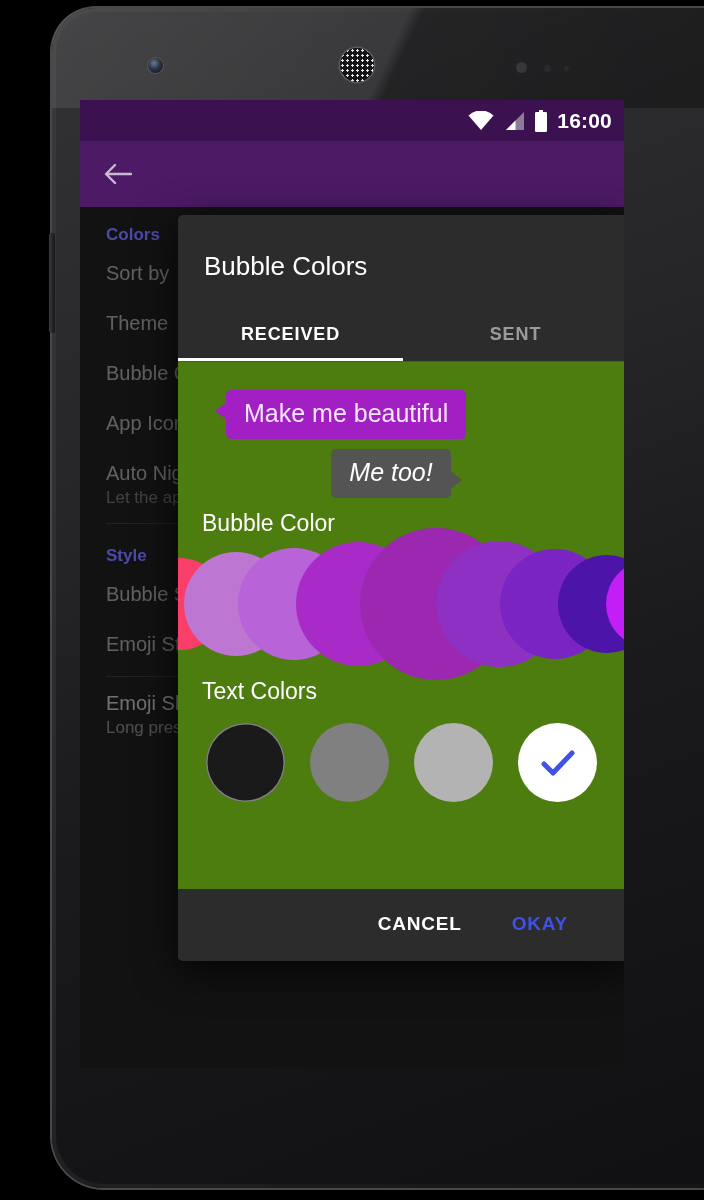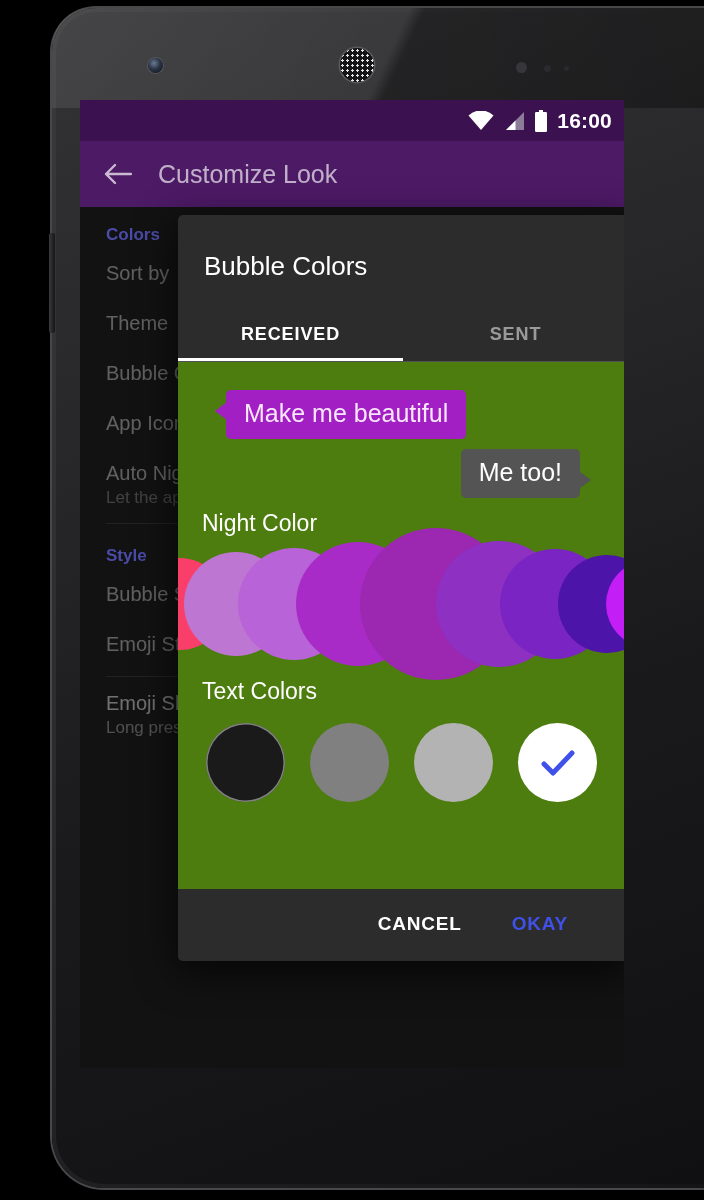--- a/index.html
+++ b/index.html
@@ -132,21 +132,21 @@
   .bubble { position: relative; display:inline-block; padding: 9px 18px 11px; font-size: 25px; }
   #bubble-received {
     background: #a21fc4; color: #f8e7fb; border-radius: 5px;
     margin-left: 24px;
   }
   #bubble-received::before {
     content:""; position:absolute; left:-11px; top: 12px;
     border-width: 9px 12px 9px 0; border-style: solid;
     border-color: transparent #a21fc4 transparent transparent;
   }
-  #sent-wrap { text-align: right; margin-top: 10px; padding-right: 24px; }
+  #sent-wrap { text-align: center; margin-top: 10px; padding-right: 24px; font-style: italic; }
   #bubble-sent {
     background: #545454; color: #fff; border-radius: 5px;
   }
   #bubble-sent::after {
     content:""; position:absolute; right:-11px; top: 22px;
     border-width: 9px 0 9px 12px; border-style: solid;
     border-color: transparent transparent transparent #545454;
   }
 
   .section-label { color:#fff; font-size: 23px; padding: 0 24px; }
@@ -203,21 +203,20 @@
         <rect x="5" y="0" width="4" height="2.5" fill="#fff"></rect>
         <rect x="1" y="2" width="12" height="20" rx="1.2" fill="#fff"></rect>
       </svg>
       <span id="sb-clock">16:00</span>
     </div>
 
     <div id="appbar" style="background: rgb(77, 26, 102);">
       <svg width="28" height="24" viewBox="0 0 28 24">
         <path d="M27 12 H3 M11 3 L2 12 L11 21" stroke="rgba(255,255,255,.7)" stroke-width="2.4" fill="none" stroke-linecap="round" stroke-linejoin="round"></path>
       </svg>
-      <span id="appbar-title">Customize Look</span>
     </div>
 
     <div id="settings-list">
 
       <div class="sect-head">Colors</div>
 
       <div class="row">
         <div class="row-title">Sort by</div>
         <div class="row-acc" style="color:rgba(255,255,255,.33);font-size:20px;top:14px;">
           <span>Dark</span>
@@ -296,21 +295,21 @@
 
       <div id="dialog-body">
 
         <div id="preview">
           <div class="bubble" id="bubble-received" style="background: rgb(162, 31, 196); color: rgb(248, 231, 251);">Make me beautiful</div>
           <div id="sent-wrap">
             <div class="bubble" id="bubble-sent" style="background: rgb(84, 84, 84); color: rgb(255, 255, 255);">Me too!</div>
           </div>
         </div>
 
-        <div class="section-label">Night Color</div>
+        <div class="section-label">Bubble Color</div>
         <div id="bubble-swatch-strip">
             <div class="circ" style="width: 92px; height: 92px; left: -44px; background: rgb(249, 63, 105); z-index: 1;"></div>
             <div class="circ" style="width: 104px; height: 104px; left: 6px; background: rgb(189, 118, 209); z-index: 2;"></div>
             <div class="circ" style="width: 112px; height: 112px; left: 60px; background: rgb(184, 99, 216); z-index: 3;"></div>
             <div class="circ" style="width: 124px; height: 124px; left: 118px; background: rgb(169, 43, 199); z-index: 4;"></div>
             <div class="circ" style="width: 152px; height: 152px; left: 182px; background: rgb(156, 39, 176); z-index: 5;"></div>
             <div class="circ" style="width: 126px; height: 126px; left: 258px; background: rgb(142, 48, 194); z-index: 6;"></div>
             <div class="circ" style="width: 110px; height: 110px; left: 322px; background: rgb(123, 36, 196); z-index: 7;"></div>
             <div class="circ" style="width: 98px; height: 98px; left: 380px; background: rgb(76, 20, 168); z-index: 8;"></div>
             <div class="circ" style="width: 88px; height: 88px; left: 428px; background: rgb(196, 30, 247); z-index: 9;"></div>

